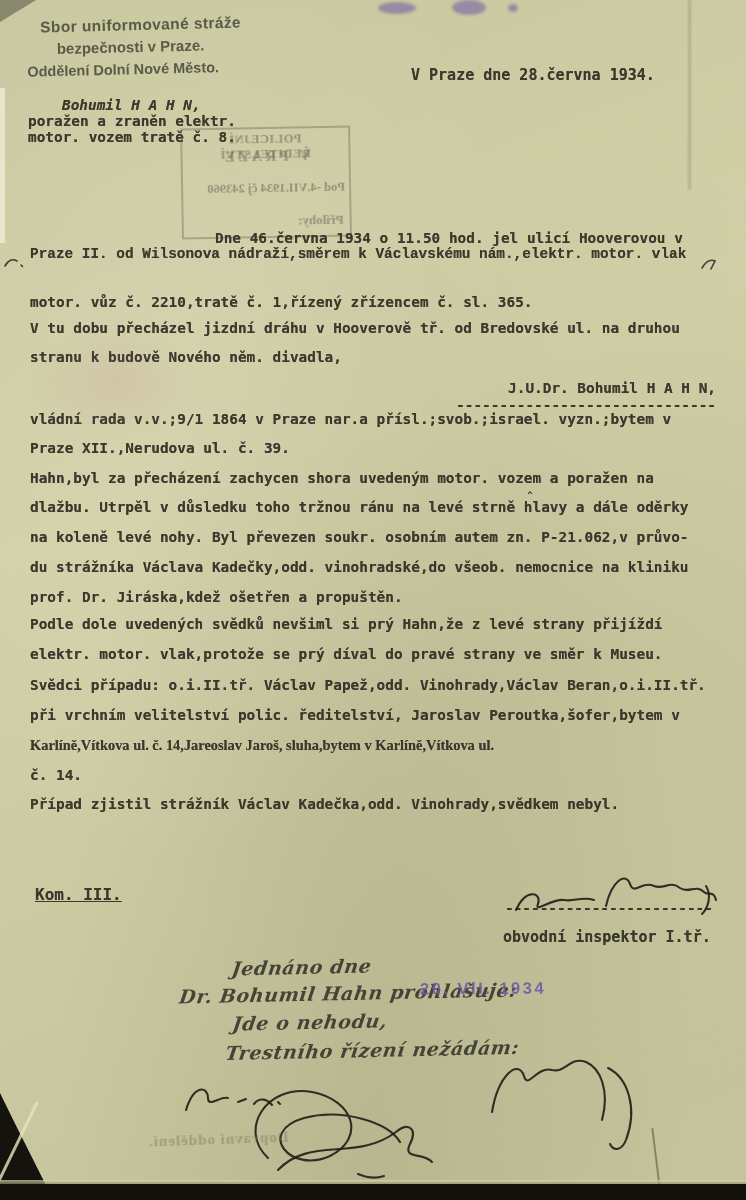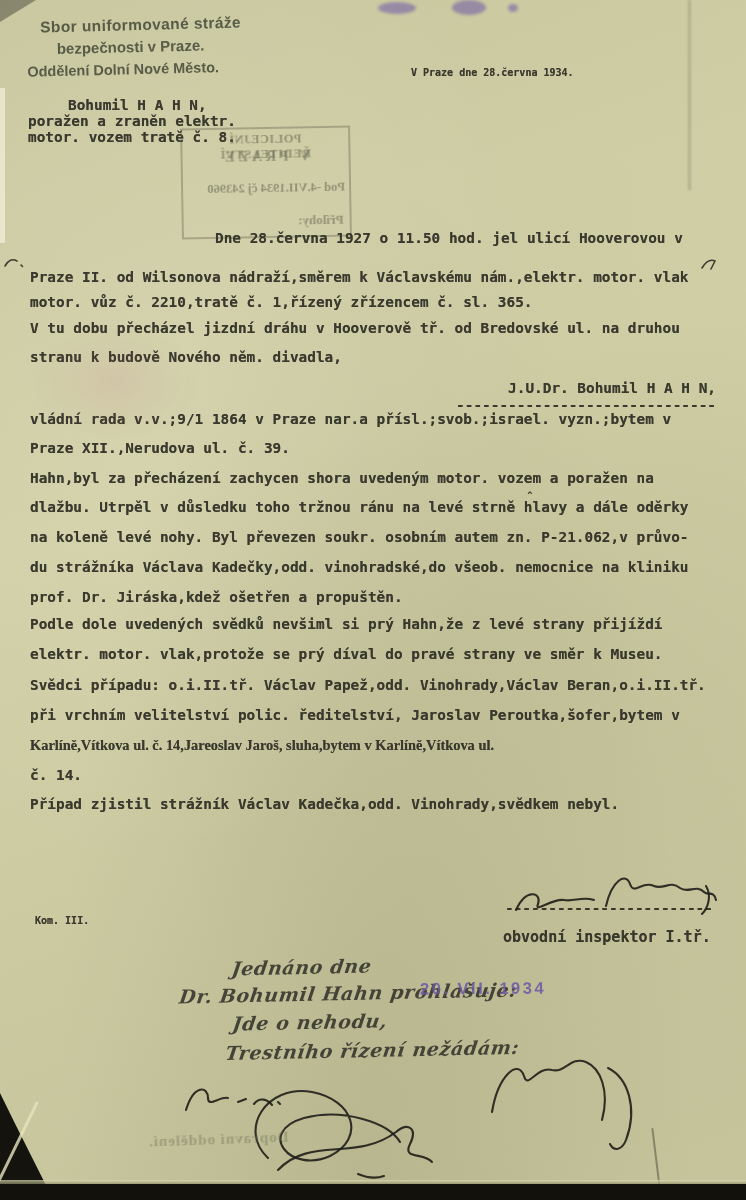--- a/index.html
+++ b/index.html
@@ -58,38 +58,38 @@
 <body>
 
 <div class="page">
 
   <div class="unit-stamp" id="unit-stamp">
       <div class="u0">Sbor uniformované stráže</div>
       <div class="u1">bezpečnosti v Praze.</div>
       <div class="u2">Oddělení Dolní Nové Město.</div>
     </div>
 
-  <div class="typed" style="left:411px;top:68px;font-size:10px;">V Praze dne 28.června 1934.</div>
+  <div class="typed" style="left:411px;top:68px;font-size:15px;">V Praze dne 28.června 1934.</div>
 
   <div id="subject-block">
-      <div class="typed" style="left: 68px; top: 98px;">Bohumil H A H N,</div>
+      <div class="typed" style="left: 62px; top: 98px; font-style: italic;">Bohumil H A H N,</div>
       <div class="typed" style="left: 28px; top: 114px;">poražen a zraněn elektr.</div>
       <div class="typed" style="left: 28px; top: 130px;">motor. vozem tratě č. 8.</div>
     </div>
 
   <div class="registry-stamp" id="registry-stamp">
       <div class="r0">POLICEJNÍ ŘEDITELSTVÍ</div>
       <div class="r1">V PRAZE</div>
       <div class="r2">Pod -4.VII.1934 čj 243960</div>
       <div class="r3">Přílohy:</div>
     </div>
 
   <div id="body-lines">
-      <div class="typed" style="top: 231px; left: 215px;">Dne 28.června 1927 o 11.50 hod. jel ulicí Hooverovou v</div>
-      <div class="typed" style="top: 270px;">Praze II. od Wilsonova nádraží,směrem k Václavskému nám.,elektr. motor. vlak</div>
+      <div class="typed" style="top: 231px; left: 215px;">Dne 46.června 1934 o 11.50 hod. jel ulicí Hooverovou v</div>
+      <div class="typed" style="top: 247px; font-family: Liberation Mono, monospace;">Praze II. od Wilsonova nádraží,směrem k Václavskému nám.,elektr. motor. vlak</div>
       <div class="typed" style="top: 295px; text-align: right;">motor. vůz č. 2210,tratě č. 1,řízený zřízencem č. sl. 365.</div>
       <div class="typed" style="top: 321px;">V tu dobu přecházel jizdní dráhu v Hooverově tř. od Bredovské ul. na druhou</div>
       <div class="typed" style="top: 350px;">stranu k budově Nového něm. divadla,</div>
       <div class="typed center" style="top: 381px;">J.U.Dr. Bohumil H A H N,</div>
       <div class="typed center" style="top: 398px;">------------------------------</div>
       <div class="typed" style="top: 412px;">vládní rada v.v.;9/1 1864 v Praze nar.a přísl.;svob.;israel. vyzn.;bytem v</div>
       <div class="typed" style="top: 441px;">Praze XII.,Nerudova ul. č. 39.</div>
       <div class="typed" style="top: 471px;">Hahn,byl za přecházení zachycen shora uvedeným motor. vozem a poražen na</div>
       <div class="typed" style="top: 500px;">dlažbu. Utrpěl v důsledku toho tržnou ránu na levé strně hlavy a dále oděrky</div>
       <div class="typed" style="top: 530px;">na koleně levé nohy. Byl převezen soukr. osobním autem zn. P-21.062,v průvo-</div>
@@ -107,21 +107,21 @@
   <div class="caret">ˆ</div>
 
   <svg class="mark sig" style="left:2px;top:252px;" width="24" height="20" viewBox="0 0 24 20">
     <path d="M3,14 q5,-9 12,-5"></path>
       <path d="M19,13 l1.5,1.5"></path>
   </svg>
   <svg class="mark sig" style="left:698px;top:252px;" width="22" height="22" viewBox="0 0 22 22">
     <path d="M4,16 q6,-10 13,-7 l-4,8"></path>
   </svg>
 
-  <div class="typed" style="left:35px;top:916px;font-size:10px;">Kom. III.</div>
+  <div class="typed" style="left:35px;top:887px;font-size:16px;text-decoration:underline;">Kom. III.</div>
   <div class="typed" style="left:505px;top:901px;">------------------------</div>
   <svg class="sig" style="left:508px;top:870px;" width="215" height="52" viewBox="0 0 215 52">
     <path d="M8,40 C18,18 34,22 30,34 C26,44 44,28 56,30 C66,32 74,26 86,30"></path>
     <path d="M98,36 C104,10 118,2 122,14 C126,26 134,10 146,16 C156,20 162,10 172,18 C180,24 188,14 196,22 C200,26 206,20 208,30"></path>
     <path d="M198,16 C204,26 200,38 194,44"></path>
   </svg>
   <div class="typed" style="left:503px;top:930px;font-size:15px;">obvodní inspektor I.tř.</div>
 
   <div id="handwriting">
       <div class="hand" style="left: 232px; top: 958px;">Jednáno dne</div>

